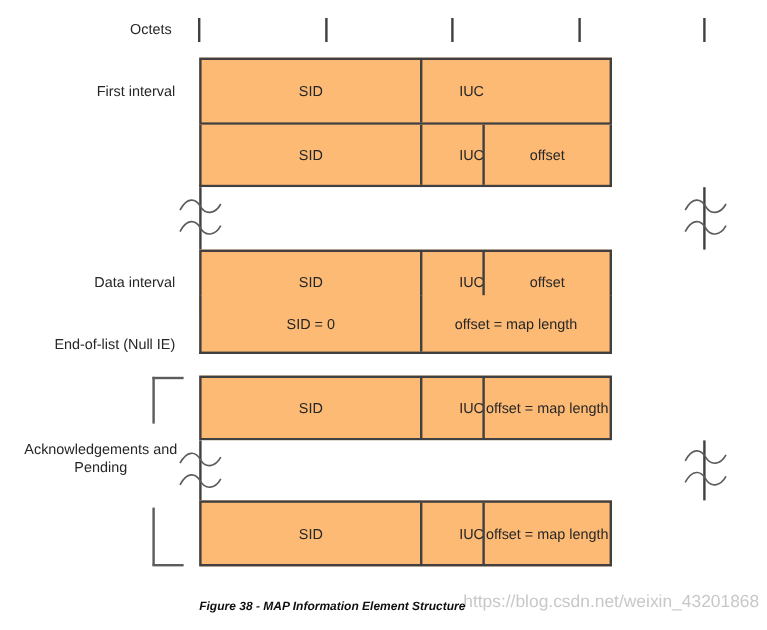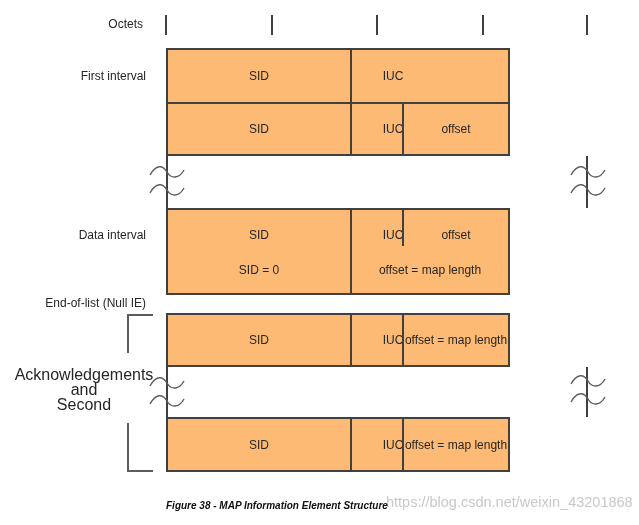--- a/index.html
+++ b/index.html
@@ -46,21 +46,21 @@
     text-align:center;white-space:pre-line;box-sizing:border-box;
   }
   .c1{width:182px;}
   .c2{width:52px;border-left:2px solid var(--line);padding-left:32px;}
   .c3{flex:1;border-left:2px solid var(--line);}
   .squiggle{position:absolute;width:40px;height:46px;}
   .bracket-v{position:absolute;width:2px;background:var(--thin);}
   .bracket-h{position:absolute;height:2px;background:var(--thin);}
   .group-label{
     position:absolute;left:4px;width:160px;top:367px;
-    text-align:center;font-size:16px;line-height:15px;color:var(--text);
+    text-align:center;font-size:12px;line-height:15px;color:var(--text);
   }
   .caption{
     position:absolute;left:166px;top:500px;
     font-size:10px;font-weight:bold;font-style:italic;color:#0f0f0f;
     z-index:2;
   }
   .watermark{
     position:absolute;left:350px;top:494px;
     font-size:14.5px;color:var(--wm);z-index:1;white-space:nowrap;margin-left:36px;
   }
@@ -72,21 +72,21 @@
 
   <div class="octets-label">Octets</div>
   <div class="tick" style="left:165px"></div>
   <div class="tick" style="left:271px"></div>
   <div class="tick" style="left:376px"></div>
   <div class="tick" style="left:482px"></div>
   <div class="tick" style="left:586px"></div>
 
   <div class="side-label" style="top:69px">First interval</div>
   <div class="side-label" style="top:228px">Data interval</div>
-  <div class="side-label" style="top:296px">End-of-list (Null IE)</div>
+  <div class="side-label" style="top:280px">End-of-list (Null IE)</div>
 
   <div class="row b-all" style="top:48px;height:56px">
     <div class="c c1">SID</div>
     <div class="c c2">IUC</div>
   </div>
 
   <div class="row b-lrb" style="top:104px;height:52px">
     <div class="c c1">SID</div>
     <div class="c c2">IUC</div>
     <div class="c c3">offset</div>
@@ -113,21 +113,21 @@
     <div class="c c3">offset = map length</div>
   </div>
 
   <div class="bracket-h" style="left:127px;top:314px;width:26px"></div>
   <div class="bracket-v" style="left:127px;top:314px;height:39px"></div>
   <div class="bracket-v" style="left:127px;top:423px;height:48px"></div>
   <div class="bracket-h" style="left:127px;top:470px;width:26px"></div>
 
   <div class="group-label">
     <div>Acknowledgements and</div>
-    <div>Second</div>
+    <div>Pending</div>
   </div>
 
   <div class="row b-all" style="top:313px;height:54px">
     <div class="c c1">SID</div>
     <div class="c c2">IUC</div>
     <div class="c c3">offset = map length</div>
   </div>
 
   <div class="brk" style="top:367px;height:50px"></div>
   <svg class="squiggle" style="left:147px;top:373px" viewBox="0 0 40 46">

